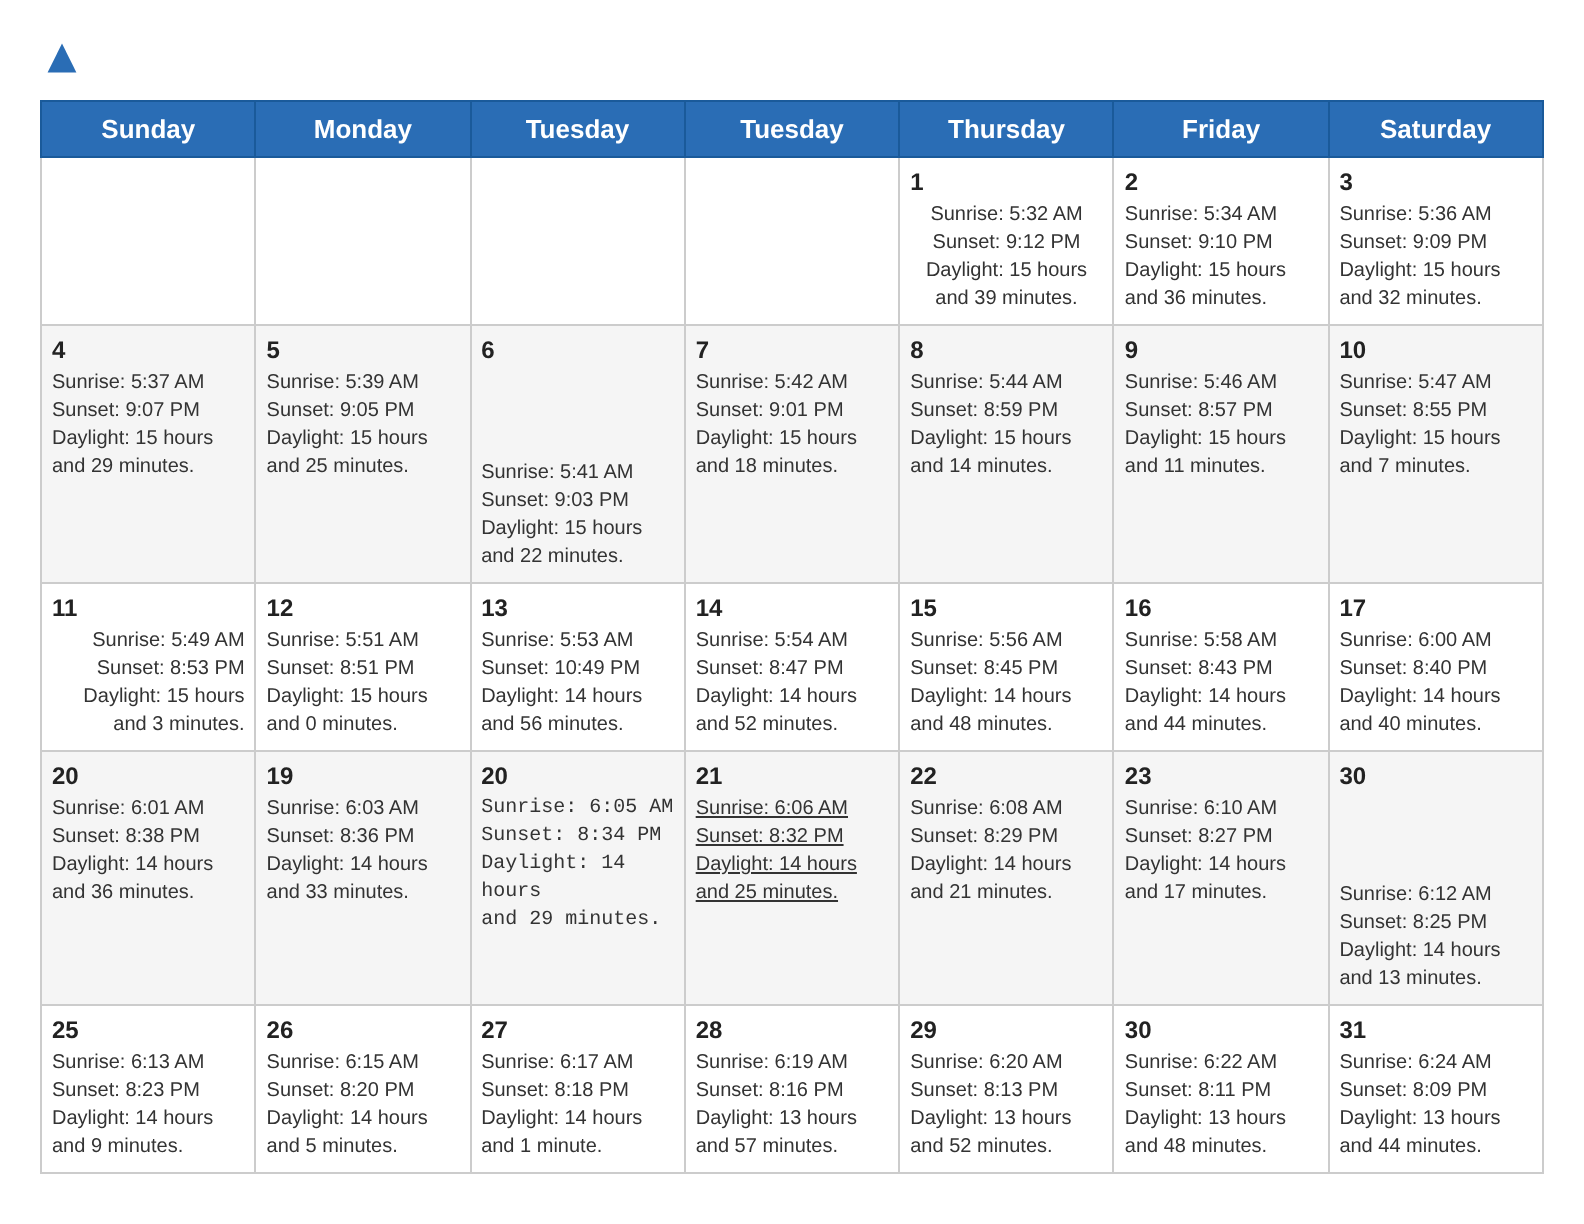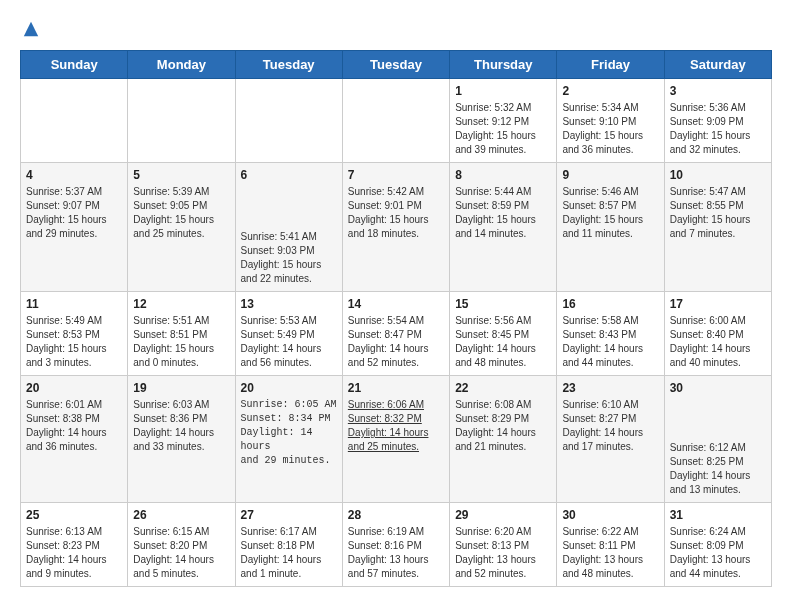--- a/index.html
+++ b/index.html
@@ -127,21 +127,21 @@
       </tr>
   </thead>
   <tbody id="calendar-body">
   <tr class="row-odd">
         <td class="empty-cell"></td>
         <td class="empty-cell"></td>
         <td class="empty-cell"></td>
         <td class="empty-cell"></td>
         <td>
           <span class="day-number">1</span>
-          <div class="day-info" style="white-space: pre-line;">Sunrise: 5:32 AM
+          <div class="day-info" style="white-space: pre-line; text-align: center;">Sunrise: 5:32 AM
 Sunset: 9:12 PM
 Daylight: 15 hours
 and 39 minutes.</div>
         </td>
         <td>
           <span class="day-number">2</span>
           <div class="day-info" style="white-space: pre-line;">Sunrise: 5:34 AM
 Sunset: 9:10 PM
 Daylight: 15 hours
 and 36 minutes.</div>
@@ -201,36 +201,36 @@
           <span class="day-number">10</span>
           <div class="day-info" style="white-space: pre-line;">Sunrise: 5:47 AM
 Sunset: 8:55 PM
 Daylight: 15 hours
 and 7 minutes.</div>
         </td>
       </tr>
       <tr class="row-odd">
         <td>
           <span class="day-number">11</span>
-          <div class="day-info" style="white-space: pre-line;">Sunrise: 5:49 AM
+          <div class="day-info" style="white-space: pre-line; text-align: right;">Sunrise: 5:49 AM
 Sunset: 8:53 PM
 Daylight: 15 hours
 and 3 minutes.</div>
         </td>
         <td>
           <span class="day-number">12</span>
           <div class="day-info" style="white-space: pre-line;">Sunrise: 5:51 AM
 Sunset: 8:51 PM
 Daylight: 15 hours
 and 0 minutes.</div>
         </td>
         <td>
           <span class="day-number">13</span>
           <div class="day-info" style="white-space: pre-line;">Sunrise: 5:53 AM
-Sunset: 5:49 PM
+Sunset: 10:49 PM
 Daylight: 14 hours
 and 56 minutes.</div>
         </td>
         <td>
           <span class="day-number">14</span>
           <div class="day-info" style="white-space: pre-line;">Sunrise: 5:54 AM
 Sunset: 8:47 PM
 Daylight: 14 hours
 and 52 minutes.</div>
         </td>

